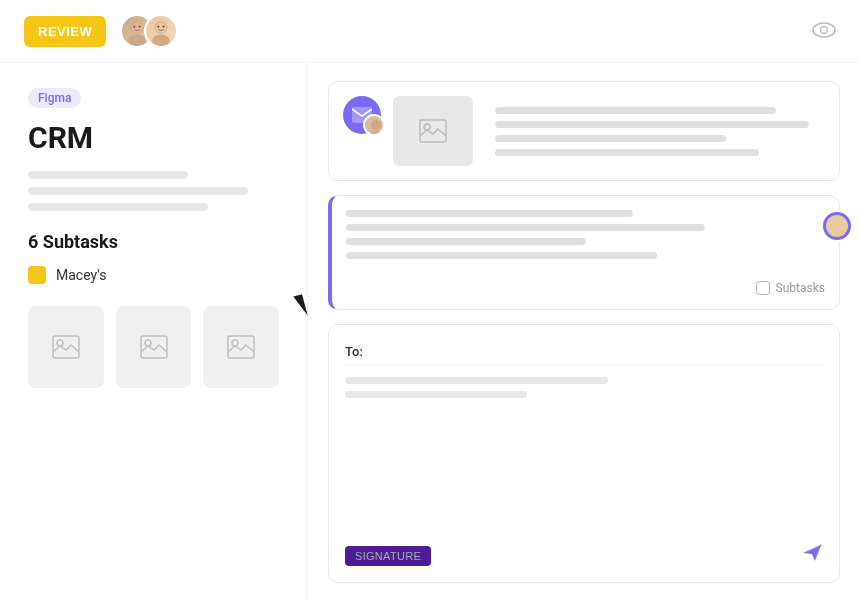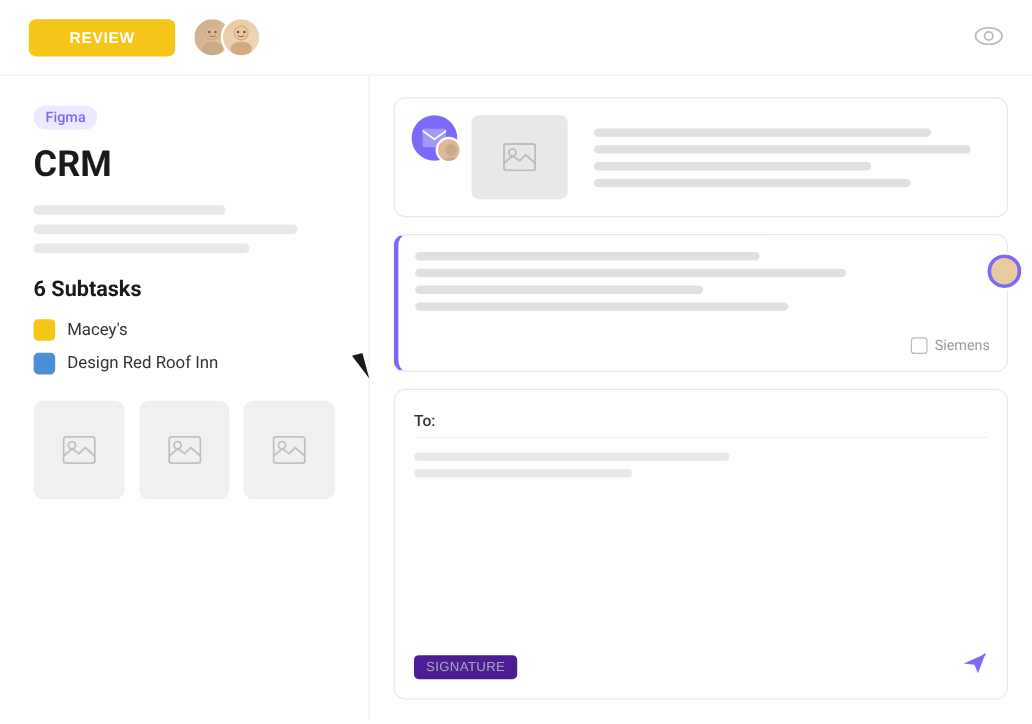--- a/index.html
+++ b/index.html
@@ -25,21 +25,21 @@
       align-items: center;
       gap: 14px;
     }
     .review-btn {
       background: #f5c518;
       color: #fff;
       font-weight: 700;
       font-size: 13px;
       border: none;
       border-radius: 6px;
-      padding: 8px 34px;
+      padding: 8px 14px;
       cursor: pointer;
       letter-spacing: 0.5px;
     }
     .avatars {
       display: flex;
       align-items: center;
     }
     .avatar {
       width: 34px;
       height: 34px;
@@ -423,24 +423,20 @@
       <div class="desc-line"></div>
       <div class="desc-line"></div>
       <div class="desc-line"></div>
     </div>
     <h2 class="subtasks-title">6 Subtasks</h2>
     <ul class="subtask-list">
       <li class="subtask-item">
         <span class="subtask-dot dot-yellow"></span>
         <span>Macey's</span>
       </li>
-      <li class="subtask-item">
-        <span class="subtask-dot dot-blue"></span>
-        <span>Design Red Roof Inn</span>
-      </li>
     </ul>
 
     
     <div class="thumbnail-grid">
       <div class="thumbnail">
         <svg width="28" height="24" viewBox="0 0 28 24" fill="none">
           <rect x="1" y="1" width="26" height="22" rx="2" stroke="#c0c0c0" stroke-width="1.5" fill="none"></rect>
           <circle cx="8" cy="8" r="3" stroke="#c0c0c0" stroke-width="1.5" fill="none"></circle>
           <path d="M1 17 L8 11 L14 15 L19 10 L27 17" stroke="#c0c0c0" stroke-width="1.5" fill="none"></path>
         </svg>
@@ -498,21 +494,21 @@
 
     <div class="message-card highlighted" style="flex-direction:column;position:relative;">
       <div class="msg-body">
         <div class="msg-body-line"></div>
         <div class="msg-body-line"></div>
         <div class="msg-body-line"></div>
         <div class="msg-body-line"></div>
       </div>
       <div class="assigned-badge">
         <div class="assigned-checkbox"></div>
-        <span class="assigned-label">Siemens</span>
+        <span class="assigned-label">Subtasks</span>
       </div>
 
       <div class="msg-avatar-right">
         <div class="msg-avatar-right-inner"></div>
       </div>
     </div>
 
     <div class="email-compose">
       <div class="email-field-row">
         <span class="email-field-label">To:</span>

